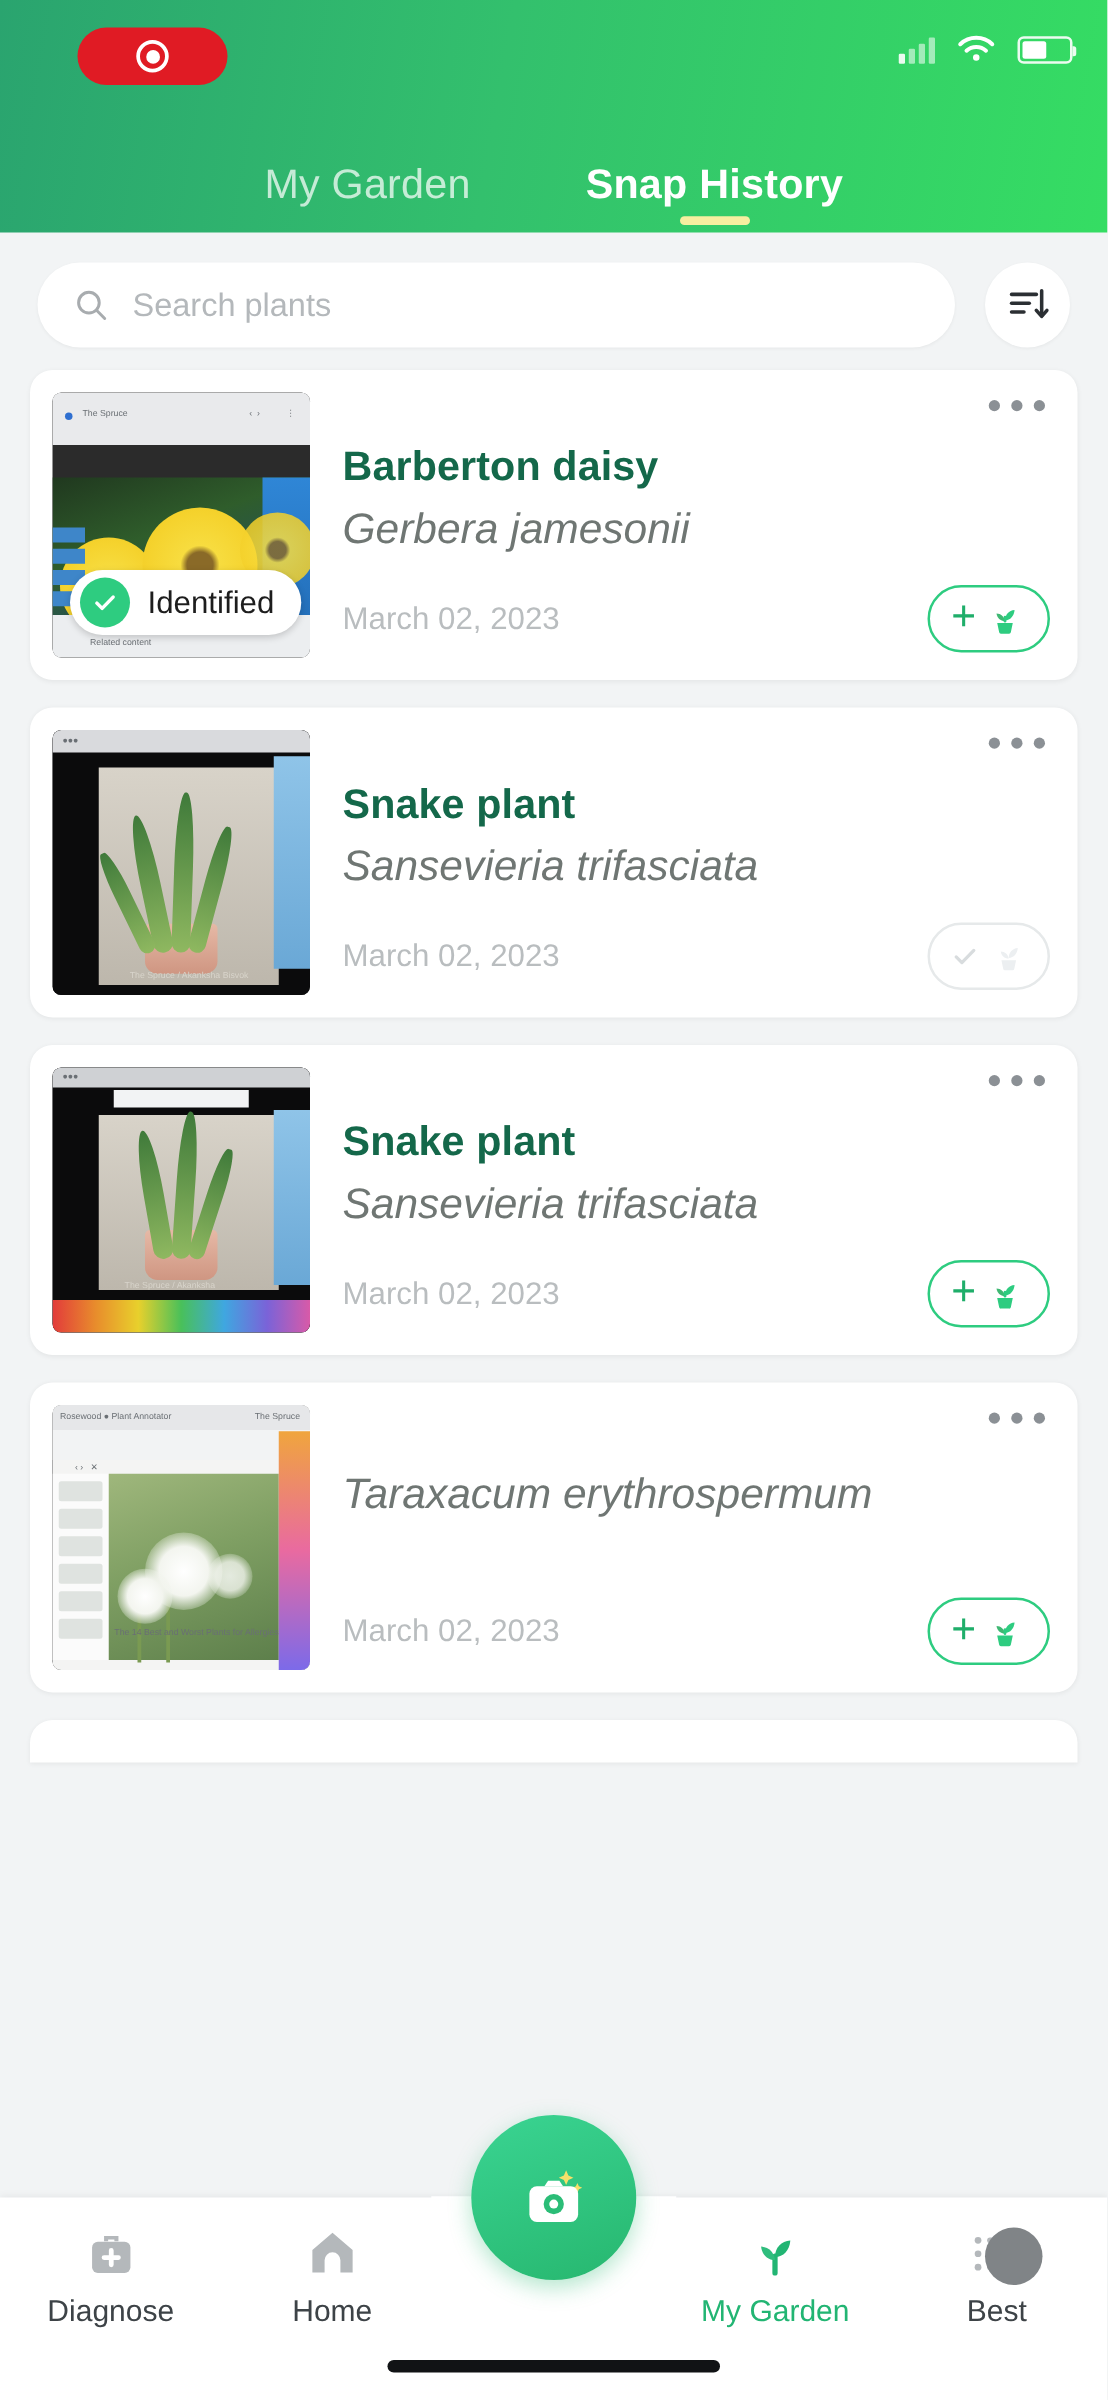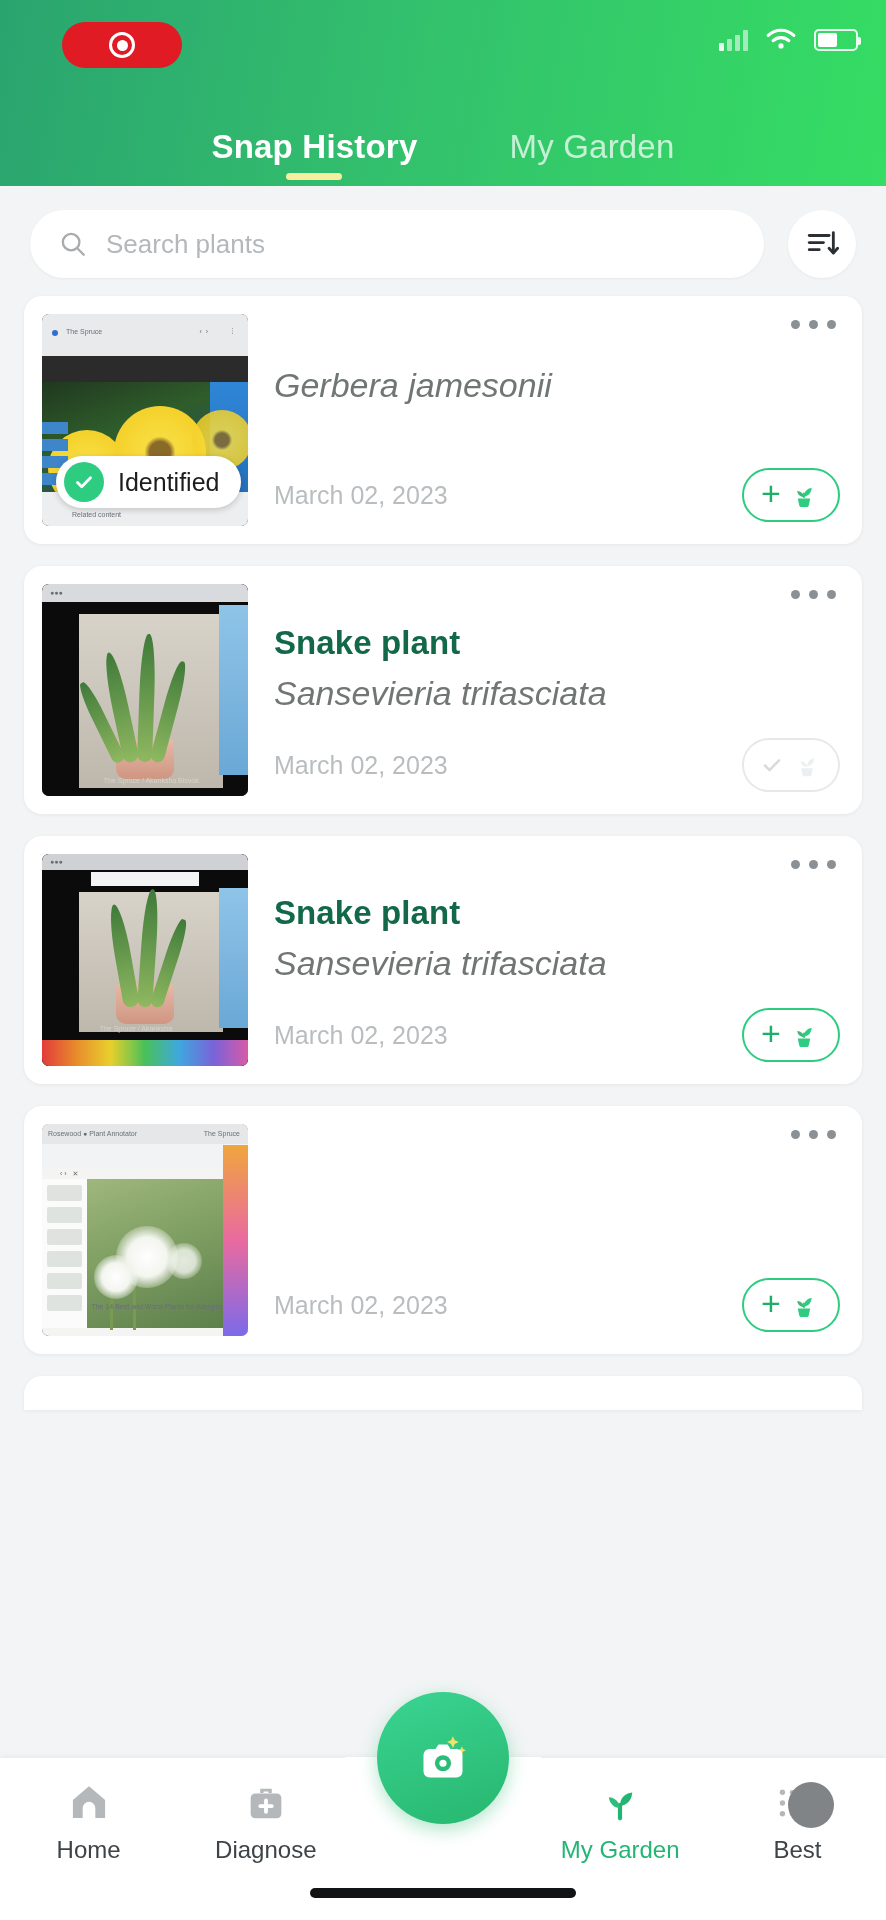--- a/index.html
+++ b/index.html
@@ -220,26 +220,26 @@
           <path d="M9.2 12.6a11.5 11.5 0 0115.6 0" stroke="#fff" stroke-width="3.2" fill="none" stroke-linecap="round"></path>
           <path d="M4.2 7.4a18.5 18.5 0 0125.6 0" stroke="#fff" stroke-width="3.2" fill="none" stroke-linecap="round"></path>
         </svg>
         <div class="battery">
           <div class="lvl"></div>
         </div>
       </div>
     </div>
 
     <div class="tabs">
+      <div class="tab">
+        <span>My Garden</span>
+      </div>
       <div class="tab active">
         <span>Snap History</span>
         <span class="underline"></span>
-      </div>
-      <div class="tab">
-        <span>My Garden</span>
       </div>
     </div>
   </div>
 
   <div class="searchrow">
     <div class="searchbox">
       <svg width="30" height="30" viewBox="0 0 24 24">
         <circle cx="10.5" cy="10.5" r="6.6" stroke="#a8acaf" stroke-width="1.9" fill="none"></circle>
         <line x1="15.4" y1="15.4" x2="20.6" y2="20.6" stroke="#a8acaf" stroke-width="1.9" stroke-linecap="round"></line>
       </svg>
@@ -290,20 +290,21 @@
           </span>
           <span class="txt">Identified</span>
         </div>
       </div>
       <div class="info">
         <div class="kebab">
             <i></i>
             <i></i>
             <i></i>
           </div>
+        <div class="pname">Barberton daisy</div>
         <div class="psci">Gerbera jamesonii</div>
         <div class="pdate">March 02, 2023</div>
         <div class="addbtn">
           <span class="plus">+</span>
           <svg width="34" height="34" viewBox="0 0 24 24">
             <path d="M12 13c0-3.2 2.2-5.6 5.4-5.9C17.2 10.3 15 13 12 13z" fill="#2ecc80"></path>
             <path d="M12 13.4c-.4-2.6-2.3-4.2-4.8-4.3.3 2.4 2.1 4.3 4.8 4.3z" fill="#3fb873"></path>
             <path d="M12 13.4V11" stroke="#2ecc80" stroke-width="1.5" stroke-linecap="round"></path>
             <path d="M7.6 14.4h8.8l-1.1 5.2a1 1 0 01-1 .8H9.7a1 1 0 01-1-.8z" fill="#2ecc80"></path>
           </svg>
@@ -420,20 +421,21 @@
             <div class="tinytext" style="left:24%;bottom:26px;">The 14 Best and Worst Plants for Allergies</div>
           </div>
         </div>
       </div>
       <div class="info">
         <div class="kebab">
             <i></i>
             <i></i>
             <i></i>
           </div>
+        <div class="psci">Taraxacum erythrospermum</div>
         <div class="pdate">March 02, 2023</div>
         <div class="addbtn">
           <span class="plus">+</span>
           <svg width="34" height="34" viewBox="0 0 24 24">
             <path d="M12 13c0-3.2 2.2-5.6 5.4-5.9C17.2 10.3 15 13 12 13z" fill="#2ecc80"></path>
             <path d="M12 13.4c-.4-2.6-2.3-4.2-4.8-4.3.3 2.4 2.1 4.3 4.8 4.3z" fill="#3fb873"></path>
             <path d="M12 13.4V11" stroke="#2ecc80" stroke-width="1.5" stroke-linecap="round"></path>
             <path d="M7.6 14.4h8.8l-1.1 5.2a1 1 0 01-1 .8H9.7a1 1 0 01-1-.8z" fill="#2ecc80"></path>
           </svg>
         </div>
@@ -443,32 +445,32 @@
     <div class="partial-card"></div>
   </div>
 
   <div class="navwrap">
     <div class="navbar">
       <div class="notch"></div>
       <div class="navitems">
 
         <div class="navitem">
           <svg width="46" height="46" viewBox="0 0 24 24">
-            <path d="M12 3.2L3.6 10.4v9.4h5.1v-5.1a3.3 3.3 0 016.6 0v5.1h5.1v-9.4z" fill="#b4b8bb"></path>
-          </svg>
-          <span class="lbl">Home</span>
-        </div>
-
-        <div class="navitem">
-          <svg width="46" height="46" viewBox="0 0 24 24">
             <path d="M9 4.6h6v2.2h-1.7V6H10.7v.8H9z" fill="#b4b8bb"></path>
             <rect x="4" y="7" width="16" height="13" rx="2.4" fill="#b4b8bb"></rect>
             <path d="M12 10.6v6M9 13.6h6" stroke="#ffffff" stroke-width="2" stroke-linecap="round"></path>
           </svg>
           <span class="lbl">Diagnose</span>
+        </div>
+
+        <div class="navitem">
+          <svg width="46" height="46" viewBox="0 0 24 24">
+            <path d="M12 3.2L3.6 10.4v9.4h5.1v-5.1a3.3 3.3 0 016.6 0v5.1h5.1v-9.4z" fill="#b4b8bb"></path>
+          </svg>
+          <span class="lbl">Home</span>
         </div>
 
         <div class="navitem spacer"></div>
 
         <div class="navitem active">
           <svg width="46" height="46" viewBox="0 0 24 24">
             <path d="M12 20v-7" stroke="#22b573" stroke-width="2.2" stroke-linecap="round"></path>
             <path d="M12 13.4c0-4 2.6-6.6 6.4-6.9-.3 4.1-2.9 6.9-6.4 6.9z" fill="#22b573"></path>
             <path d="M12 14.6c-.4-3.3-2.6-5.4-5.8-5.6.3 3.1 2.5 5.6 5.8 5.6z" fill="#2fbd7d"></path>
           </svg>

